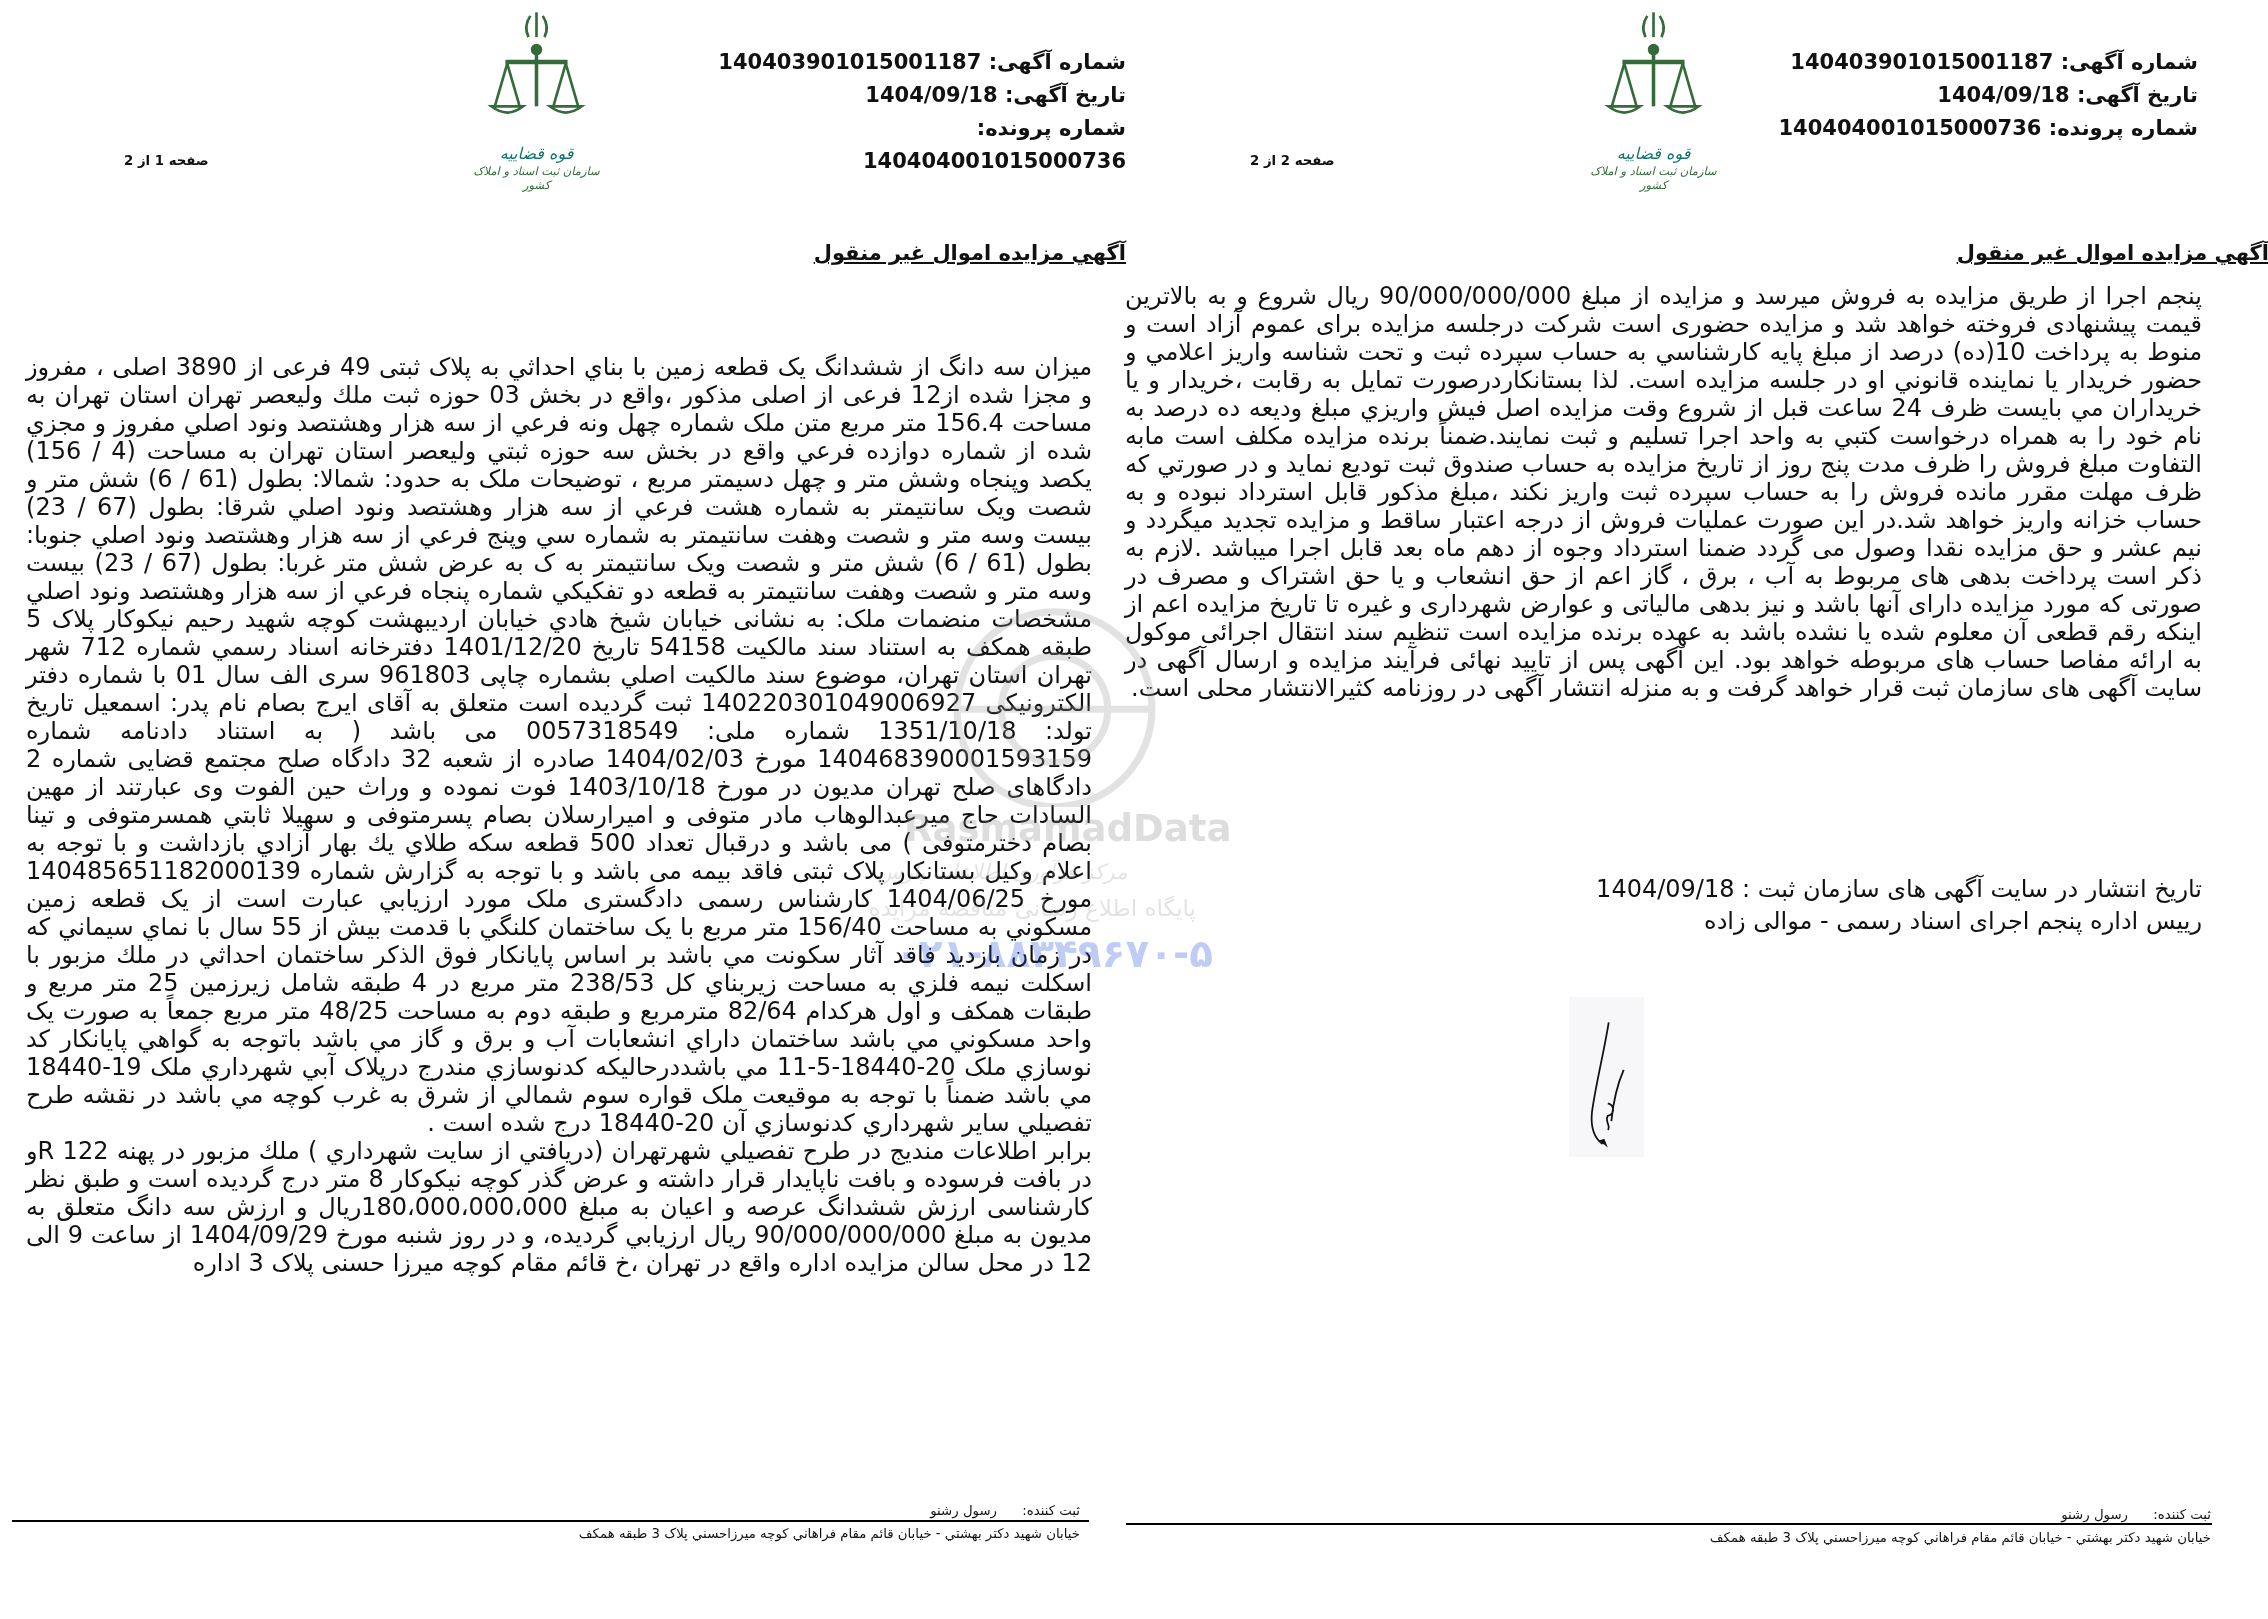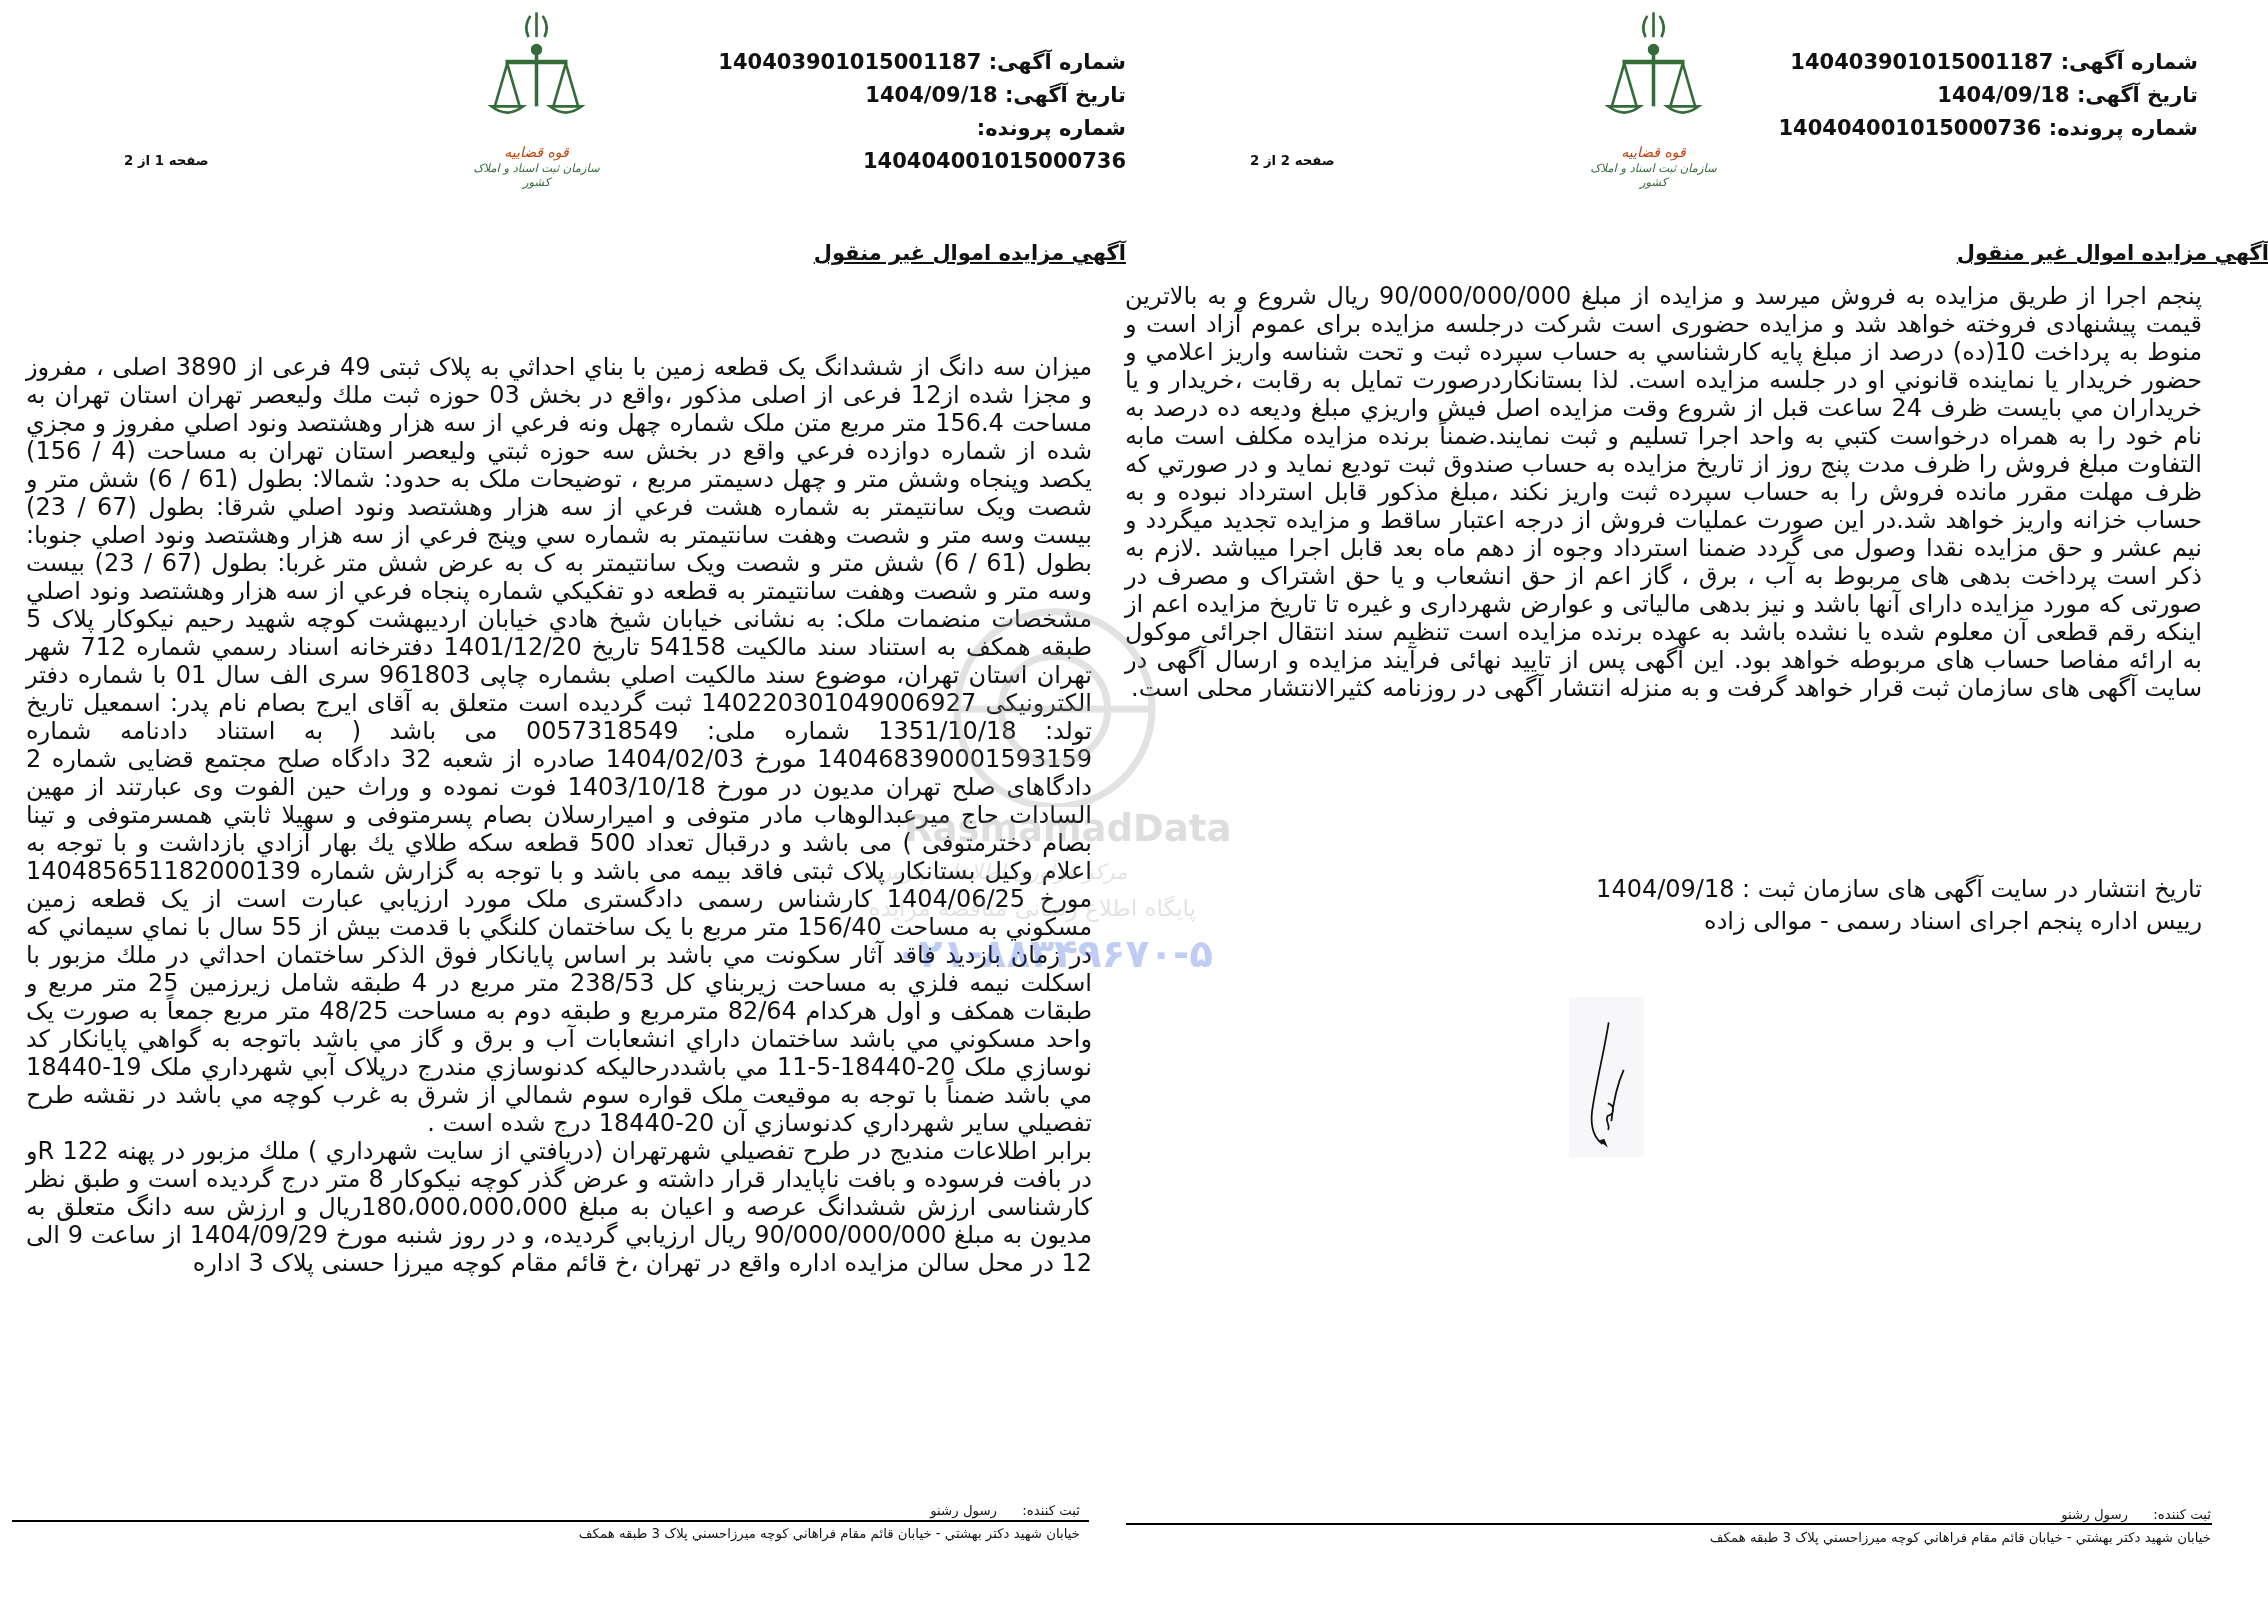--- a/index.html
+++ b/index.html
@@ -13,21 +13,21 @@
 
   .meta { position: absolute; top: 46px; direction: rtl; text-align: right; font-size: 21px; line-height: 33px; font-weight: bold; }
   .page.right .meta { right: 71px; }
   .page.left .meta { right: 1135px; }
   .meta .lbl { font-weight: bold; }
 
   .logo { position: absolute; top: 7px; width: 133px; height: 191px; }
   .page.right .logo { left: 461px; }
   .page.left .logo  { left: 470px; }
   .logo svg { width: 133px; height: 133px; display: block; }
-  .logo .org1 { font-family: "DejaVu Serif", serif; font-style: italic; font-size: 14px; color: #c2410c; text-align: center; direction: rtl; margin-top: 3.5px; }
+  .logo .org1 { font-family: "DejaVu Serif", serif; font-style: italic; font-size: 16px; color: #0f766e; text-align: center; direction: rtl; margin-top: 3.5px; }
   .logo .org2 { font-family: "DejaVu Serif", serif; font-style: italic; font-size: 11.5px; color: #356b3a; text-align: center; direction: rtl; margin-top: 1.8px; }
 
   .pageno { position: absolute; top: 153px; font-size: 13.3px; font-weight: bold; direction: rtl; }
   .page.right .pageno { left: 124px; }
   .page.left  .pageno { left: 124px; }
 
   .title { position: absolute; top: 241px; font-size: 21px; font-weight: bold; direction: rtl; text-align: right; text-decoration: underline; }
   .page.right .title { left: 0; right: 0; }
   .page.left .title  { left: 0; width: 1126px; }
 

